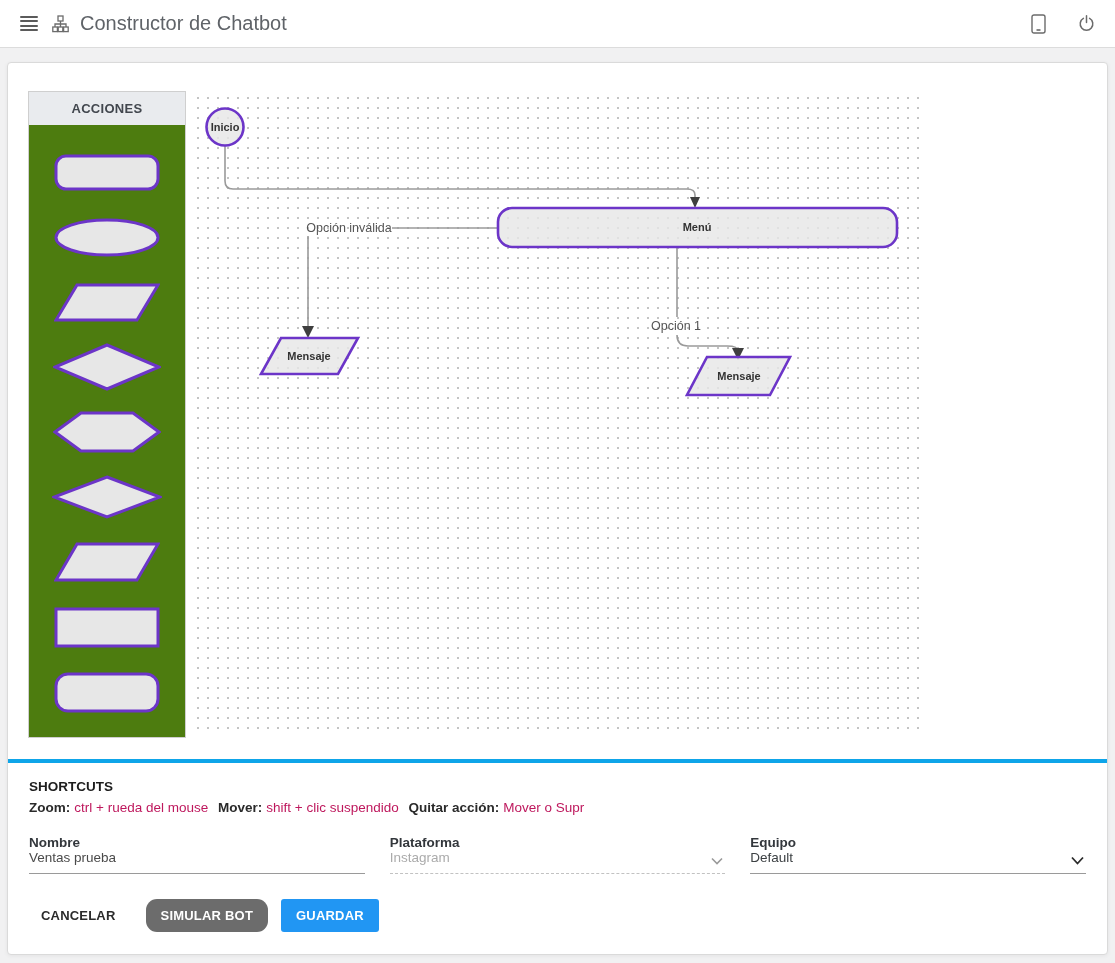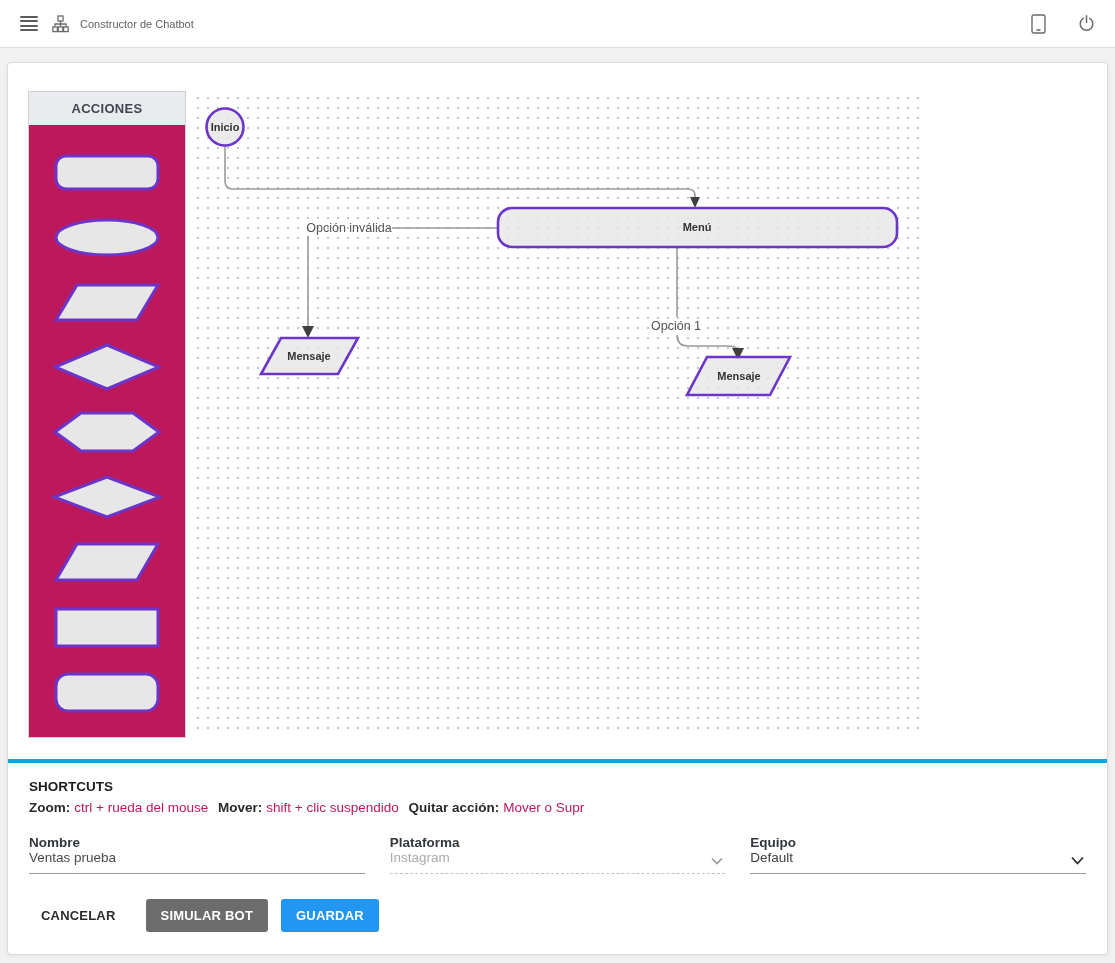--- a/index.html
+++ b/index.html
@@ -4,30 +4,30 @@
 <style>
   * { margin:0; padding:0; box-sizing:border-box; }
   html,body { width:1115px; height:963px; font-family:"Liberation Sans", sans-serif; background:#f1f1f2; overflow:hidden; }
 
   
   .topbar { position:absolute; top:0; left:0; width:1115px; height:48px; background:#fff; border-bottom:1px solid #dcdcdc; display:flex; align-items:center; }
   .icon-btn { background:none; border:none; cursor:pointer; display:flex; align-items:center; justify-content:center; padding:0; }
   .hamburger { margin-left:20px; width:18px; height:15px; display:flex; flex-direction:column; justify-content:space-between; }
   .hamburger span { display:block; height:2px; background:#5b5b5b; border-radius:1px; }
   .sitemap { margin-left:14px; }
-  .topbar-title { margin-left:11px; font-size:11px; color:#5f6368; }
+  .topbar-title { margin-left:11px; font-size:20px; color:#5f6368; }
   .topbar-spacer { flex:1; }
   .mobile-btn { margin-right:32px; }
   .power-btn { margin-right:20px; }
 
   
   .panel { position:absolute; left:7px; top:62px; width:1101px; height:893px; background:#fff; border:1px solid #dadada; border-radius:4px; box-shadow:0 1px 4px rgba(0,0,0,.06); }
 
   
-  .sidebar { position:absolute; left:20px; top:28px; width:158px; height:647px; background:#be185d; border:1px solid #cfcfcf; }
+  .sidebar { position:absolute; left:20px; top:28px; width:158px; height:647px; background:#4d7c0f; border:1px solid #cfcfcf; }
   .sidebar-header { height:33px; background:#e9ebee; display:flex; align-items:center; justify-content:center; font-size:13px; font-weight:bold; color:#42474e; letter-spacing:.3px; }
   .shape-list { display:flex; flex-direction:column; align-items:center; padding-top:24px; }
   .shape-item { height:46px; margin-bottom:19px; display:flex; align-items:center; justify-content:center; cursor:grab; }
   .shape-item svg { display:block; }
   .shape { fill:#e7e7e7; stroke:#6c35c8; }
 
   
   .canvas { position:absolute; left:181px; top:26px; width:732px; height:645px;
     background-image:radial-gradient(circle, #c3c3c3 0.9px, transparent 0.9px);
     background-size:10px 10px; background-position:4px 4px; }
@@ -48,21 +48,21 @@
   .form-row { margin-top:20px; display:grid; grid-template-columns:1fr 1fr 1fr; column-gap:25px; }
   .field-label { font-size:13.5px; font-weight:bold; color:#33373c; }
   .field-value { position:relative; height:24px; font-size:13.5px; color:#4a4a4a; border-bottom:1px solid #9a9a9a; cursor:text; }
   .field-value.disabled { color:#ababab; border-bottom:1px dashed #c2c2c2; cursor:default; }
   .field-value.select { cursor:pointer; }
   .chevron { position:absolute; right:2px; top:3px; }
 
   .buttons-row { margin-top:25px; display:flex; align-items:center; }
   .btn { font-family:"Liberation Sans",sans-serif; font-size:13px; font-weight:bold; border:none; border-radius:3px; height:33px; cursor:pointer; letter-spacing:.2px; }
   .btn-cancel { background:transparent; color:#2b2b2b; padding:0 12px; margin-left:0; }
-  .btn-simulate { background:#6c6c6c; color:#fff; padding:0 15px; margin-left:18px; }
+  .btn-simulate { background:#6c6c6c; color:#fff; padding:0 15px; margin-left:18px;border-radius:11px; }
   .btn-save { background:#2196f3; color:#fff; padding:0 15px; margin-left:13px; }
 </style>
 </head>
 <body>
 
 <header class="topbar">
   <button class="icon-btn">
     <span class="hamburger">
       <span></span>
         <span></span>

